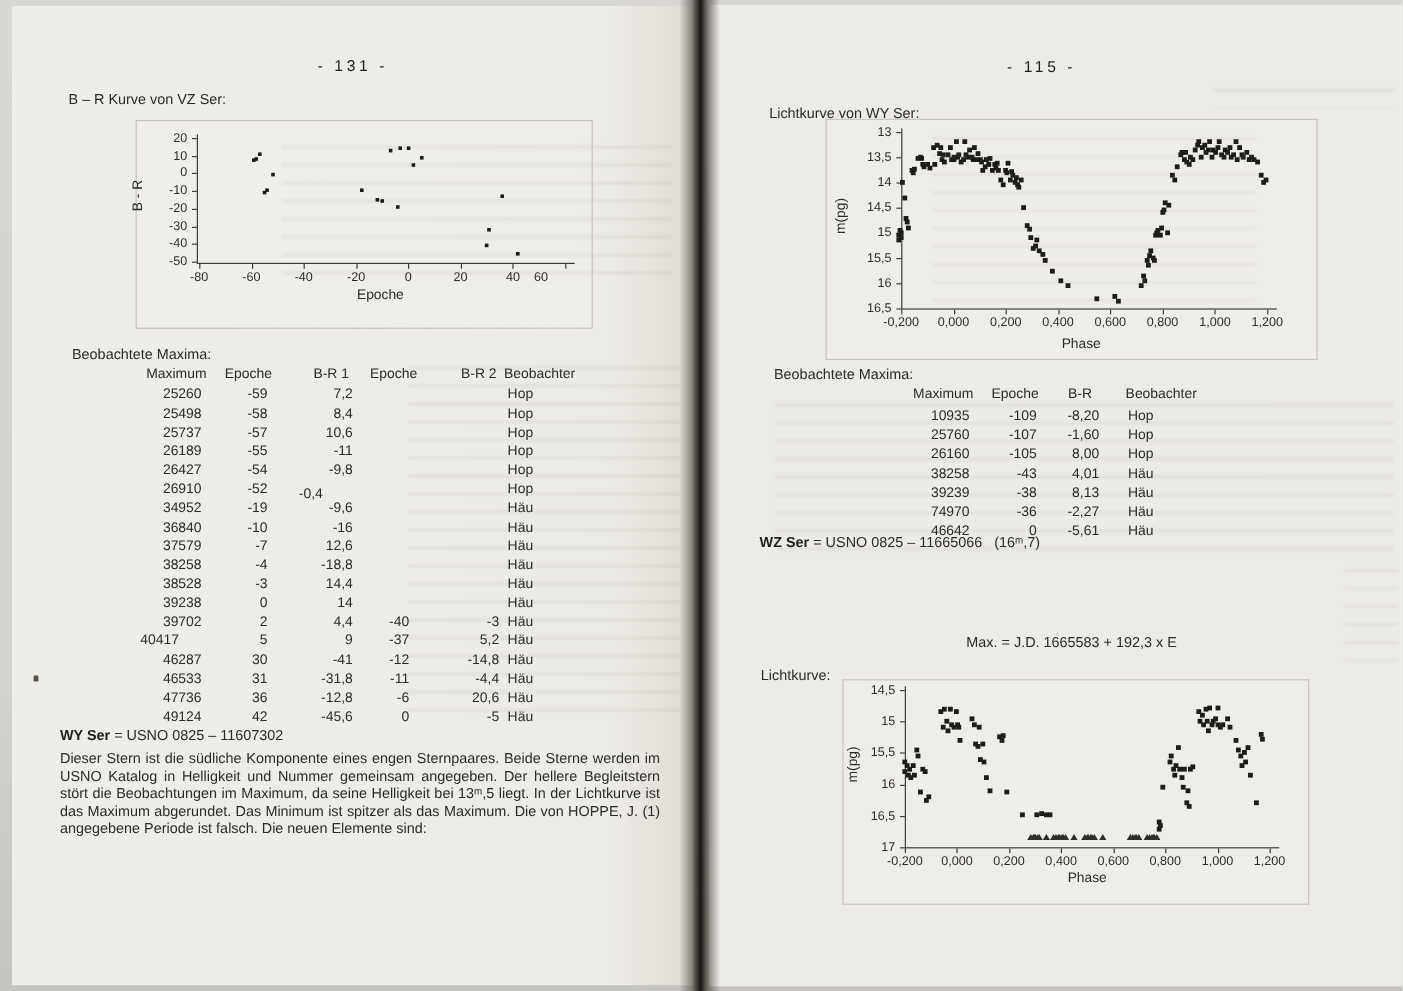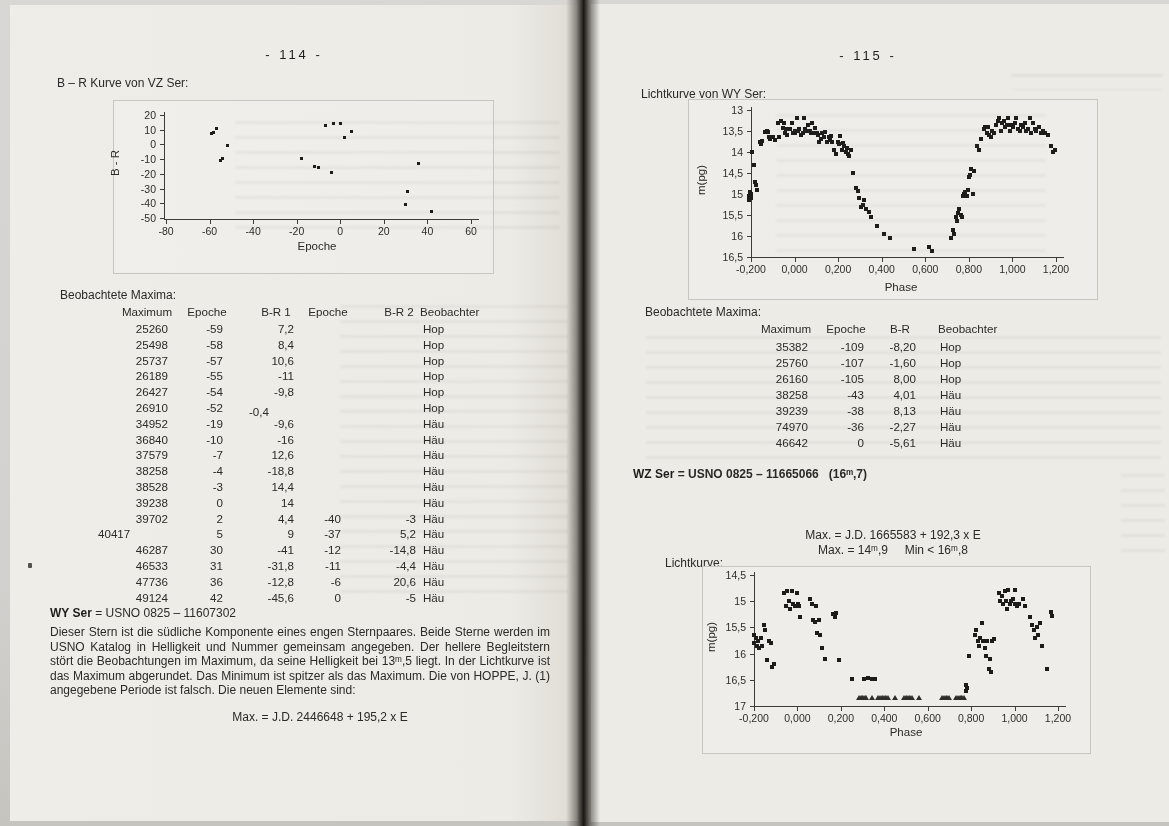--- a/index.html
+++ b/index.html
@@ -33,21 +33,21 @@
          filter:blur(1px);}
   .speck{position:absolute;background:#55524c;border-radius:1px;}
   b{color:#1e1e1c;}
 </style>
 </head>
 <body>
 
 <div id="scan">
 
   <div class="page" id="page-left">
-    <div class="txt pgnum center" style="left:174px;top:43px;width:220px;">- 114 -</div>
+    <div class="txt pgnum center" style="left:174px;top:43px;width:220px;">- 131 -</div>
 
     <div class="txt" style="left:47px;top:71px;">B – R Kurve von VZ Ser:</div>
 
     <div class="ghost" style="left:225px;top:116px;width:325px;height:108px;opacity:.55;"></div>
 
     <div id="chart-vz">
         <div class="chart-frame" style="left: 103px; top: 95px; width: 379px; height: 172px;"></div>
         <div class="axis" style="left: 154px; top: 107px; width: 1px; height: 108px;"></div>
         <div class="axis" style="left: 154px; top: 214px; width: 315px; height: 1px;"></div>
         <div class="tick" style="left: 156px; top: 215px; width: 1px; height: 4px;"></div>
@@ -58,21 +58,21 @@
         <div class="ticklab" style="left: 217.143px; top: 221px; width: 52px; text-align: center;">-40</div>
         <div class="tick" style="left: 286.714px; top: 215px; width: 1px; height: 4px;"></div>
         <div class="ticklab" style="left: 260.714px; top: 221px; width: 52px; text-align: center;">-20</div>
         <div class="tick" style="left: 330.286px; top: 215px; width: 1px; height: 4px;"></div>
         <div class="ticklab" style="left: 304.286px; top: 221px; width: 52px; text-align: center;">0</div>
         <div class="tick" style="left: 373.857px; top: 215px; width: 1px; height: 4px;"></div>
         <div class="ticklab" style="left: 347.857px; top: 221px; width: 52px; text-align: center;">20</div>
         <div class="tick" style="left: 417.429px; top: 215px; width: 1px; height: 4px;"></div>
         <div class="ticklab" style="left: 391.429px; top: 221px; width: 52px; text-align: center;">40</div>
         <div class="tick" style="left: 461px; top: 215px; width: 1px; height: 4px;"></div>
-        <div class="ticklab" style="left: 435px; top: 221px; width: 52px; text-align: center;">60</div>
+        <div class="ticklab" style="left: 435px; top: 221px; width: 52px; text-align: left;">60</div>
         <div class="tick" style="left: 150px; top: 110px; width: 4px; height: 1px;"></div>
         <div class="ticklab" style="left: 116px; top: 105px; width: 30px; text-align: right;">20</div>
         <div class="tick" style="left: 150px; top: 124.714px; width: 4px; height: 1px;"></div>
         <div class="ticklab" style="left: 116px; top: 119.714px; width: 30px; text-align: right;">10</div>
         <div class="tick" style="left: 150px; top: 139.429px; width: 4px; height: 1px;"></div>
         <div class="ticklab" style="left: 116px; top: 134.429px; width: 30px; text-align: right;">0</div>
         <div class="tick" style="left: 150px; top: 154.143px; width: 4px; height: 1px;"></div>
         <div class="ticklab" style="left: 116px; top: 149.143px; width: 30px; text-align: right;">-10</div>
         <div class="tick" style="left: 150px; top: 168.857px; width: 4px; height: 1px;"></div>
         <div class="ticklab" style="left: 116px; top: 163.857px; width: 30px; text-align: right;">-20</div>
@@ -163,21 +163,21 @@
         <div class="cell" style="left: 88px; top: 491px; width: 70px; text-align: right;">39238</div>
         <div class="cell" style="left: 143px; top: 491px; width: 70px; text-align: right;">0</div>
         <div class="cell" style="left: 214px; top: 491px; width: 70px; text-align: right;">14</div>
         <div class="cell" style="left: 413px; top: 491px;">Häu</div>
         <div class="cell" style="left: 88px; top: 507px; width: 70px; text-align: right;">39702</div>
         <div class="cell" style="left: 143px; top: 507px; width: 70px; text-align: right;">2</div>
         <div class="cell" style="left: 214px; top: 507px; width: 70px; text-align: right;">4,4</div>
         <div class="cell" style="left: 261px; top: 507px; width: 70px; text-align: right;">-40</div>
         <div class="cell" style="left: 336px; top: 507px; width: 70px; text-align: right;">-3</div>
         <div class="cell" style="left: 413px; top: 507px;">Häu</div>
-        <div class="cell" style="left: 88px; top: 522px; width: 70px; text-align: left;">40417</div>
+        <div class="cell" style="left: 88px; top: 522px; width: 70px; text-align: center;">40417</div>
         <div class="cell" style="left: 143px; top: 522px; width: 70px; text-align: right;">5</div>
         <div class="cell" style="left: 214px; top: 522px; width: 70px; text-align: right;">9</div>
         <div class="cell" style="left: 261px; top: 522px; width: 70px; text-align: right;">-37</div>
         <div class="cell" style="left: 336px; top: 522px; width: 70px; text-align: right;">5,2</div>
         <div class="cell" style="left: 413px; top: 522px;">Häu</div>
         <div class="cell" style="left: 88px; top: 538px; width: 70px; text-align: right;">46287</div>
         <div class="cell" style="left: 143px; top: 538px; width: 70px; text-align: right;">30</div>
         <div class="cell" style="left: 214px; top: 538px; width: 70px; text-align: right;">-41</div>
         <div class="cell" style="left: 261px; top: 538px; width: 70px; text-align: right;">-12</div>
         <div class="cell" style="left: 336px; top: 538px; width: 70px; text-align: right;">-14,8</div>
@@ -199,21 +199,20 @@
         <div class="cell" style="left: 214px; top: 586px; width: 70px; text-align: right;">-45,6</div>
         <div class="cell" style="left: 261px; top: 586px; width: 70px; text-align: right;">0</div>
         <div class="cell" style="left: 336px; top: 586px; width: 70px; text-align: right;">-5</div>
         <div class="cell" style="left: 413px; top: 586px;">Häu</div>
       </div>
 
     <div class="txt" style="left:40px;top:601px;">
       <b>WY Ser</b><span> = USNO 0825 – 11607302</span>
     </div>
     <div class="txt just" style="left:40px;top:620px;width:500px;">Dieser Stern ist die südliche Komponente eines engen Sternpaares. Beide Sterne werden im USNO Katalog in Helligkeit und Nummer gemeinsam angegeben. Der hellere Begleitstern stört die Beobachtungen im Maximum, da seine Helligkeit bei 13ᵐ,5 liegt. In der Lichtkurve ist das Maximum abgerundet. Das Minimum ist spitzer als das Maximum. Die von HOPPE, J. (1) angegebene Periode ist falsch. Die neuen Elemente sind:</div>
-    <div class="txt center" style="left:60px;top:705px;width:500px;">Max. = J.D. 2446648 + 195,2 x E</div>
 
     <div class="speck" style="left:18px;top:558px;width:4px;height:5px;"></div>
   </div>
 
   <div class="page" id="page-right">
     <div class="txt pgnum center" style="left:177px;top:45px;width:200px;">- 115 -</div>
 
     <div class="ghost" style="left:420px;top:70px;width:152px;height:16px;opacity:.6;"></div>
 
     <div class="txt" style="left:50px;top:83px;">Lichtkurve von WY Ser:</div>
@@ -413,21 +412,21 @@
 
     <div class="txt" style="left:54px;top:301px;">Beobachtete Maxima:</div>
 
     <div class="ghost" style="left:55px;top:332px;width:515px;height:126px;opacity:.5;"></div>
 
     <div id="table-115">
         <div class="cell" style="left: 150px; top: 318px; width: 90px; text-align: center;">Maximum</div>
         <div class="cell" style="left: 210px; top: 318px; width: 90px; text-align: center;">Epoche</div>
         <div class="cell" style="left: 264px; top: 318px; width: 90px; text-align: center;">B-R</div>
         <div class="cell" style="left: 347px; top: 318px;">Beobachter</div>
-        <div class="cell" style="left: 147px; top: 336px; width: 70px; text-align: right;">35382</div>
+        <div class="cell" style="left: 147px; top: 336px; width: 70px; text-align: right;">10935</div>
         <div class="cell" style="left: 203px; top: 336px; width: 70px; text-align: right;">-109</div>
         <div class="cell" style="left: 255px; top: 336px; width: 70px; text-align: right;">-8,20</div>
         <div class="cell" style="left: 349px; top: 336px;">Hop</div>
         <div class="cell" style="left: 147px; top: 352px; width: 70px; text-align: right;">25760</div>
         <div class="cell" style="left: 203px; top: 352px; width: 70px; text-align: right;">-107</div>
         <div class="cell" style="left: 255px; top: 352px; width: 70px; text-align: right;">-1,60</div>
         <div class="cell" style="left: 349px; top: 352px;">Hop</div>
         <div class="cell" style="left: 147px; top: 368px; width: 70px; text-align: right;">26160</div>
         <div class="cell" style="left: 203px; top: 368px; width: 70px; text-align: right;">-105</div>
         <div class="cell" style="left: 255px; top: 368px; width: 70px; text-align: right;">8,00</div>
@@ -443,27 +442,26 @@
         <div class="cell" style="left: 147px; top: 416px; width: 70px; text-align: right;">74970</div>
         <div class="cell" style="left: 203px; top: 416px; width: 70px; text-align: right;">-36</div>
         <div class="cell" style="left: 255px; top: 416px; width: 70px; text-align: right;">-2,27</div>
         <div class="cell" style="left: 349px; top: 416px;">Häu</div>
         <div class="cell" style="left: 147px; top: 432px; width: 70px; text-align: right;">46642</div>
         <div class="cell" style="left: 203px; top: 432px; width: 70px; text-align: right;">0</div>
         <div class="cell" style="left: 255px; top: 432px; width: 70px; text-align: right;">-5,61</div>
         <div class="cell" style="left: 349px; top: 432px;">Häu</div>
       </div>
 
-    <div class="txt" style="left:42px;top:463px;font-weight:bold;">
+    <div class="txt" style="left:42px;top:441px;">
       <b>WZ Ser</b><span> = USNO 0825 – 11665066&nbsp;&nbsp;&nbsp;(16ᵐ,7)</span>
     </div>
     <div class="txt center" style="left:52px;top:524px;width:500px;">Max. = J.D. 1665583  + 192,3  x E</div>
-    <div class="txt center" style="left:52px;top:539px;width:500px;">Max. = 14ᵐ,9&nbsp;&nbsp;&nbsp;&nbsp;&nbsp;Min &lt; 16ᵐ,8</div>
-
-    <div class="txt" style="left:43px;top:552px;margin-left:31px;">Lichtkurve:</div>
+
+    <div class="txt" style="left:43px;top:552px;">Lichtkurve:</div>
 
     <div id="chart-wz">
         <div class="chart-frame" style="left: 111px; top: 562px; width: 387px; height: 186px;"></div>
         <div class="axis" style="left: 163px; top: 568px; width: 1px; height: 135px;"></div>
         <div class="axis" style="left: 163px; top: 702px; width: 312px; height: 1px;"></div>
         <div class="tick" style="left: 163px; top: 703px; width: 1px; height: 4px;"></div>
         <div class="ticklab" style="left: 137px; top: 709px; width: 52px; text-align: center;">-0,200</div>
         <div class="tick" style="left: 206.429px; top: 703px; width: 1px; height: 4px;"></div>
         <div class="ticklab" style="left: 180.429px; top: 709px; width: 52px; text-align: center;">0,000</div>
         <div class="tick" style="left: 249.857px; top: 703px; width: 1px; height: 4px;"></div>

